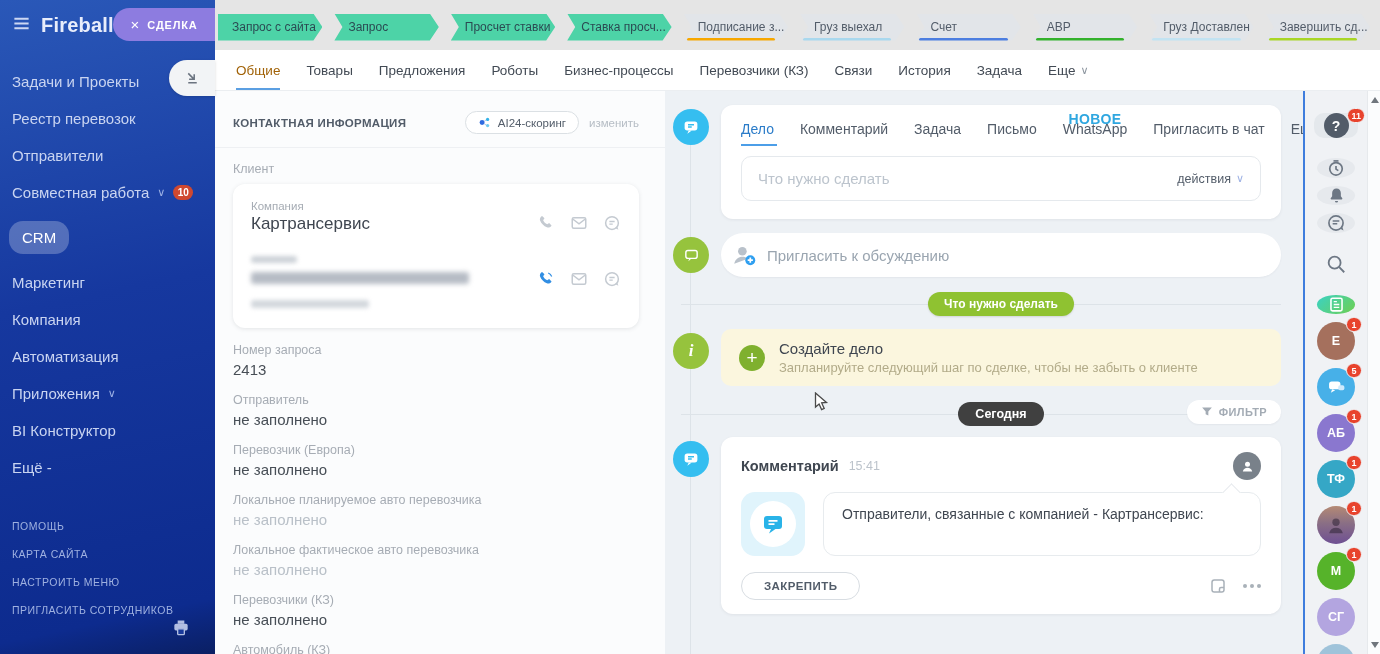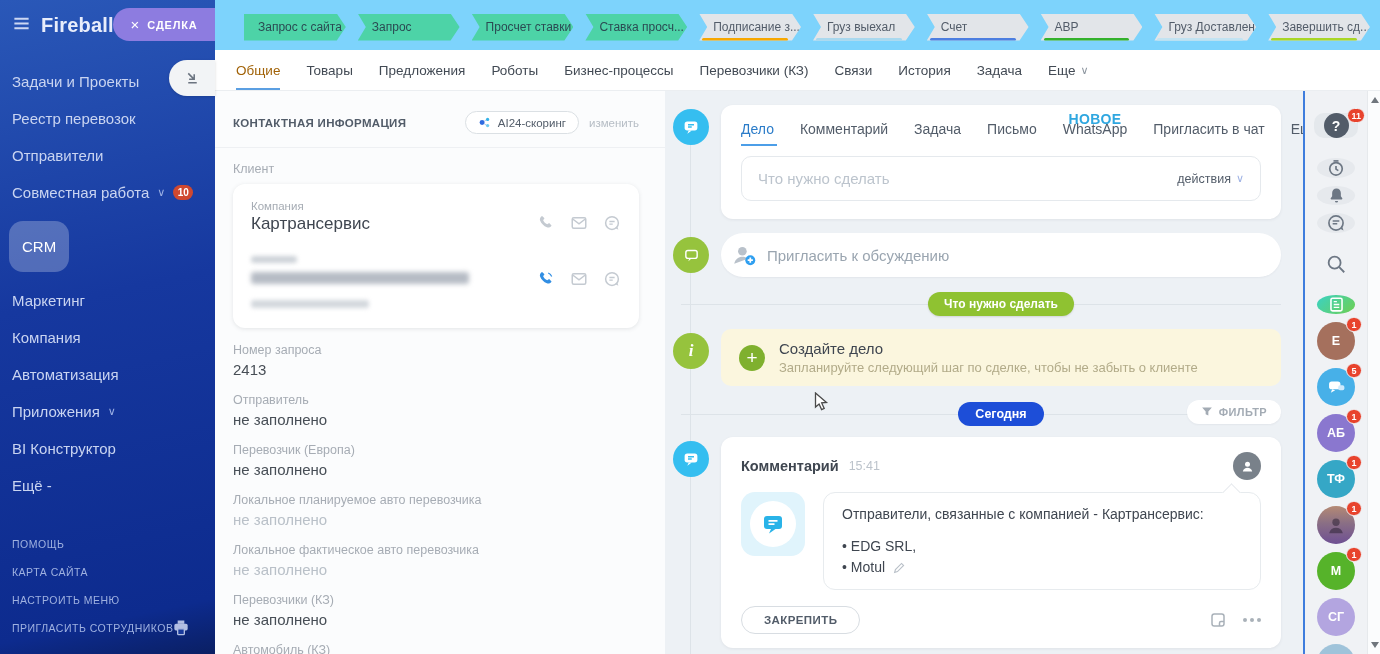--- a/index.html
+++ b/index.html
@@ -10,31 +10,31 @@
   
   .sidebar { width:215px; flex-shrink:0; background:linear-gradient(168deg,#2a58b8 0%,#16389f 45%,#0d2b8e 92%,#0a1f63 100%); position:relative; color:#cdd8f3; }
   .sb-head { display:flex; align-items:center; gap:10px; padding:14px 28px 10px 12px; }
   .logo { font-size:20px; font-weight:bold; color:#e8edfb; letter-spacing:.2px; }
   .deal-pill { position:absolute; top:8px; left:113px; width:102px; height:33px; background:#8d7ce0; border-radius:17px 0 0 17px; display:flex; align-items:center; justify-content:center; gap:8px; color:#fff; z-index:5; }
   .deal-x { font-size:15px; line-height:1; }
   .deal-label { font-size:11px; font-weight:bold; letter-spacing:.8px; }
   .collapse-btn { position:absolute; top:60px; right:0; width:46px; height:36px; background:#f2f4f6; border-radius:18px 0 0 18px; display:flex; align-items:center; justify-content:center; box-shadow:0 1px 3px rgba(0,0,0,.15); z-index:4; }
   .sb-menu { list-style:none; margin-top:16px; }
   .sb-item { padding:10px 12px; font-size:15px; color:#c9d4f1; display:flex; align-items:center; gap:8px; cursor:pointer; }
-  .crm-pill { background:rgba(255,255,255,.25); color:#fff; border-radius:14px; padding:17px 13px; margin-left:-3px; }
+  .crm-pill { background:rgba(255,255,255,.25); color:#fff; border-radius:14px; padding:8px 13px; margin-left:-3px; }
   .sb-chevron { font-size:11px; color:#9db1e4; }
   .sb-badge { background:#cf4830; color:#fff; font-size:10px; font-weight:bold; min-width:20px; height:15px; border-radius:8px; display:inline-flex; align-items:center; justify-content:center; padding:0 4px; }
   .sb-footer { margin-top:26px; }
   .sb-small { padding:8px 12px; font-size:10.5px; letter-spacing:.5px; color:#9fb1e0; cursor:pointer; }
   .printer { position:absolute; bottom:12px; right:24px; opacity:.85; }
 
   
   .main { flex:1; min-width:0; display:flex; flex-direction:column; background:#fff; position:relative; }
 
-  .stagebar { height:50px; display:flex; align-items:center; gap:12px; padding:10px 10px 6px 29px; background:#7dd3fc; }
+  .stagebar { height:50px; display:flex; align-items:center; gap:12px; padding:10px 10px 6px 3px; background:#e5e5e5; }
   .stage { flex:1 1 0; height:27px; display:flex; align-items:center; padding:0 14px 0 14px; font-size:12px; position:relative; clip-path:polygon(0 0, calc(100% - 9px) 0, 100% 50%, calc(100% - 9px) 100%, 0 100%, 8px 50%); cursor:pointer; min-width:0; white-space:nowrap; overflow:hidden; }
   .stage.first { clip-path:polygon(0 0, calc(100% - 9px) 0, 100% 50%, calc(100% - 9px) 100%, 0 100%); }
   .stage.done { background:#4dd3a7; color:#2b4a52; }
   .stage.todo { background:#e2e5e9; color:#525c69; }
   .stage-underline { position:absolute; left:3px; right:13px; bottom:0; height:3px; border-radius:2px; }
 
   .tabsrow { height:41px; display:flex; align-items:stretch; padding:0 8px; border-bottom:1px solid #ebeef1; background:#fff; }
   .tab { display:flex; align-items:center; gap:5px; padding:0 13px; font-size:13.5px; color:#424a54; position:relative; cursor:pointer; white-space:nowrap; }
   .tab.active { color:#a16207; }
   .tab.active::after { content:''; position:absolute; left:13px; width:44px; bottom:0; height:2px; background:#5b9fe2; }
@@ -93,21 +93,21 @@
   .pill-row::before { content:''; position:absolute; left:-40px; right:0; top:50%; height:1px; background:#dde3e8; }
   .green-pill { position:relative; background:#8fc231; color:#fff; font-weight:bold; font-size:12px; padding:5px 16px; border-radius:14px; box-shadow:0 1px 2px rgba(0,0,0,.12); cursor:pointer; }
 
   .hint { background:#fbf6de; border-radius:10px; padding:11px 18px; display:flex; gap:14px; align-items:center; }
   .plus-circle { width:26px; height:26px; min-width:26px; border-radius:50%; background:#7fb02e; color:#fff; font-size:19px; line-height:1; display:flex; align-items:center; justify-content:center; cursor:pointer; }
   .hint-title { font-size:15px; color:#3f4650; }
   .hint-sub { font-size:13px; color:#b2ab89; margin-top:3px; }
 
   .date-row { position:relative; margin:14px 0 10px; height:27px; display:flex; align-items:center; justify-content:center; }
   .date-row::before { content:''; position:absolute; left:-40px; right:0; top:50%; height:1px; background:#dde3e8; }
-  .today-pill { position:relative; background:#1d4ed8; color:#fff; font-weight:bold; font-size:12.5px; padding:5px 17px; border-radius:15px; cursor:pointer; }
+  .today-pill { position:relative; background:#404040; color:#fff; font-weight:bold; font-size:12.5px; padding:5px 17px; border-radius:15px; cursor:pointer; }
   .filter-btn { position:absolute; right:0; top:0; background:#fff; border-radius:15px; padding:6px 14px; font-size:11px; font-weight:bold; letter-spacing:.4px; color:#a3abb4; display:flex; gap:6px; align-items:center; cursor:pointer; box-shadow:0 1px 2px rgba(60,70,80,.06); }
 
   .ccard { background:#fff; border-radius:12px; padding:15px 20px 14px; box-shadow:0 1px 3px rgba(60,70,80,.08); }
   .ccard-head { display:flex; align-items:center; }
   .ctype { font-weight:bold; font-size:14.5px; color:#3f4650; }
   .ctime { font-size:12.5px; color:#bcc3cb; margin-left:10px; }
   .cavatar { margin-left:auto; width:28px; height:28px; border-radius:50%; background:#79818a; display:flex; align-items:center; justify-content:center; cursor:pointer; }
   .cbody { display:flex; gap:18px; margin-top:12px; }
   .ctile { width:64px; height:64px; min-width:64px; border-radius:14px; background:#e0f4fc; display:flex; align-items:center; justify-content:center; }
   .ctile-inner { width:46px; height:46px; background:#fff; border-radius:50%; display:flex; align-items:center; justify-content:center; }
@@ -502,31 +502,20 @@
                 <div class="ctile-inner">
                   <svg viewBox="0 0 24 24" width="24" height="24">
                       <rect x="3" y="4" width="18" height="13" rx="3" fill="#29b3e8"></rect>
                       <path d="M10 17 8 21.5 14.5 17z" fill="#29b3e8"></path>
                       <path d="M7.5 8.8h9M7.5 12.2h6" stroke="#fff" stroke-width="1.8"></path>
                     </svg>
                 </div>
               </div>
               <div class="cbubble">
                 <div>Отправители, связанные с компанией - Картрансервис:</div>
-                <div class="clist">
-                  <div class="clist-item">
-                      <span>• EDG SRL,</span>
-                    </div>
-                  <div class="clist-item">
-                    <span>• Motul</span>
-                    <svg viewBox="0 0 16 16" width="13" height="13">
-                        <path d="M2 14l1-3.5L10.5 3 13 5.5 5.5 13z" fill="none" stroke="#b9c0c8" stroke-width="1.4"></path>
-                      </svg>
-                  </div>
-                </div>
               </div>
             </div>
             <div class="ccard-foot">
               <button class="pin-btn">ЗАКРЕПИТЬ</button>
               <div class="foot-icons">
                 <svg viewBox="0 0 24 24" width="18" height="18">
                     <rect x="4" y="4" width="16" height="16" rx="3" fill="none" stroke="currentColor" stroke-width="2"></rect>
                     <path d="M14 20v-4a2 2 0 012-2h4" fill="none" stroke="currentColor" stroke-width="2"></path>
                   </svg>
                 <span class="dots-icon">

